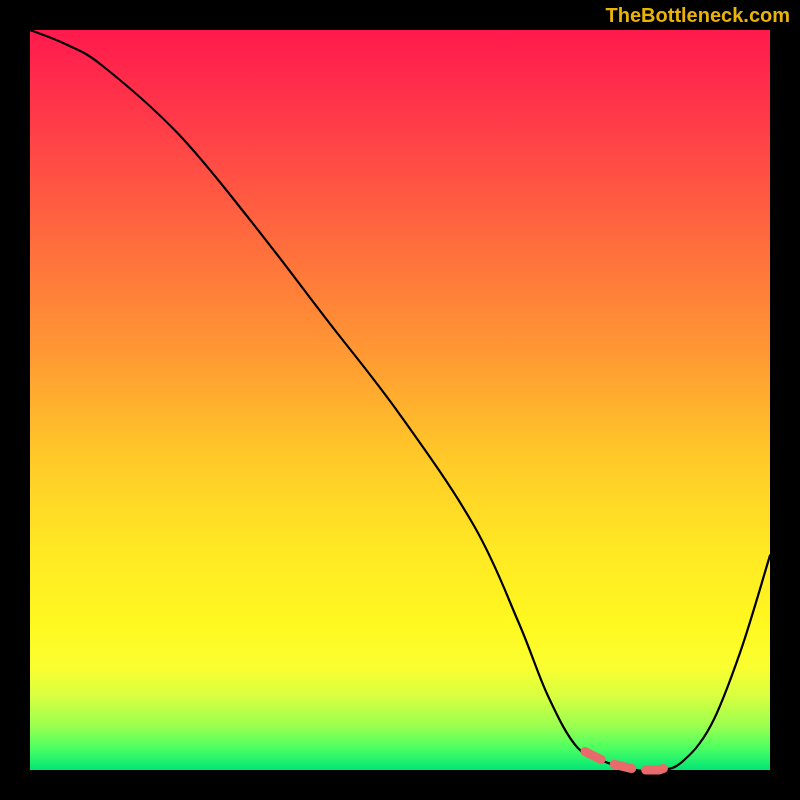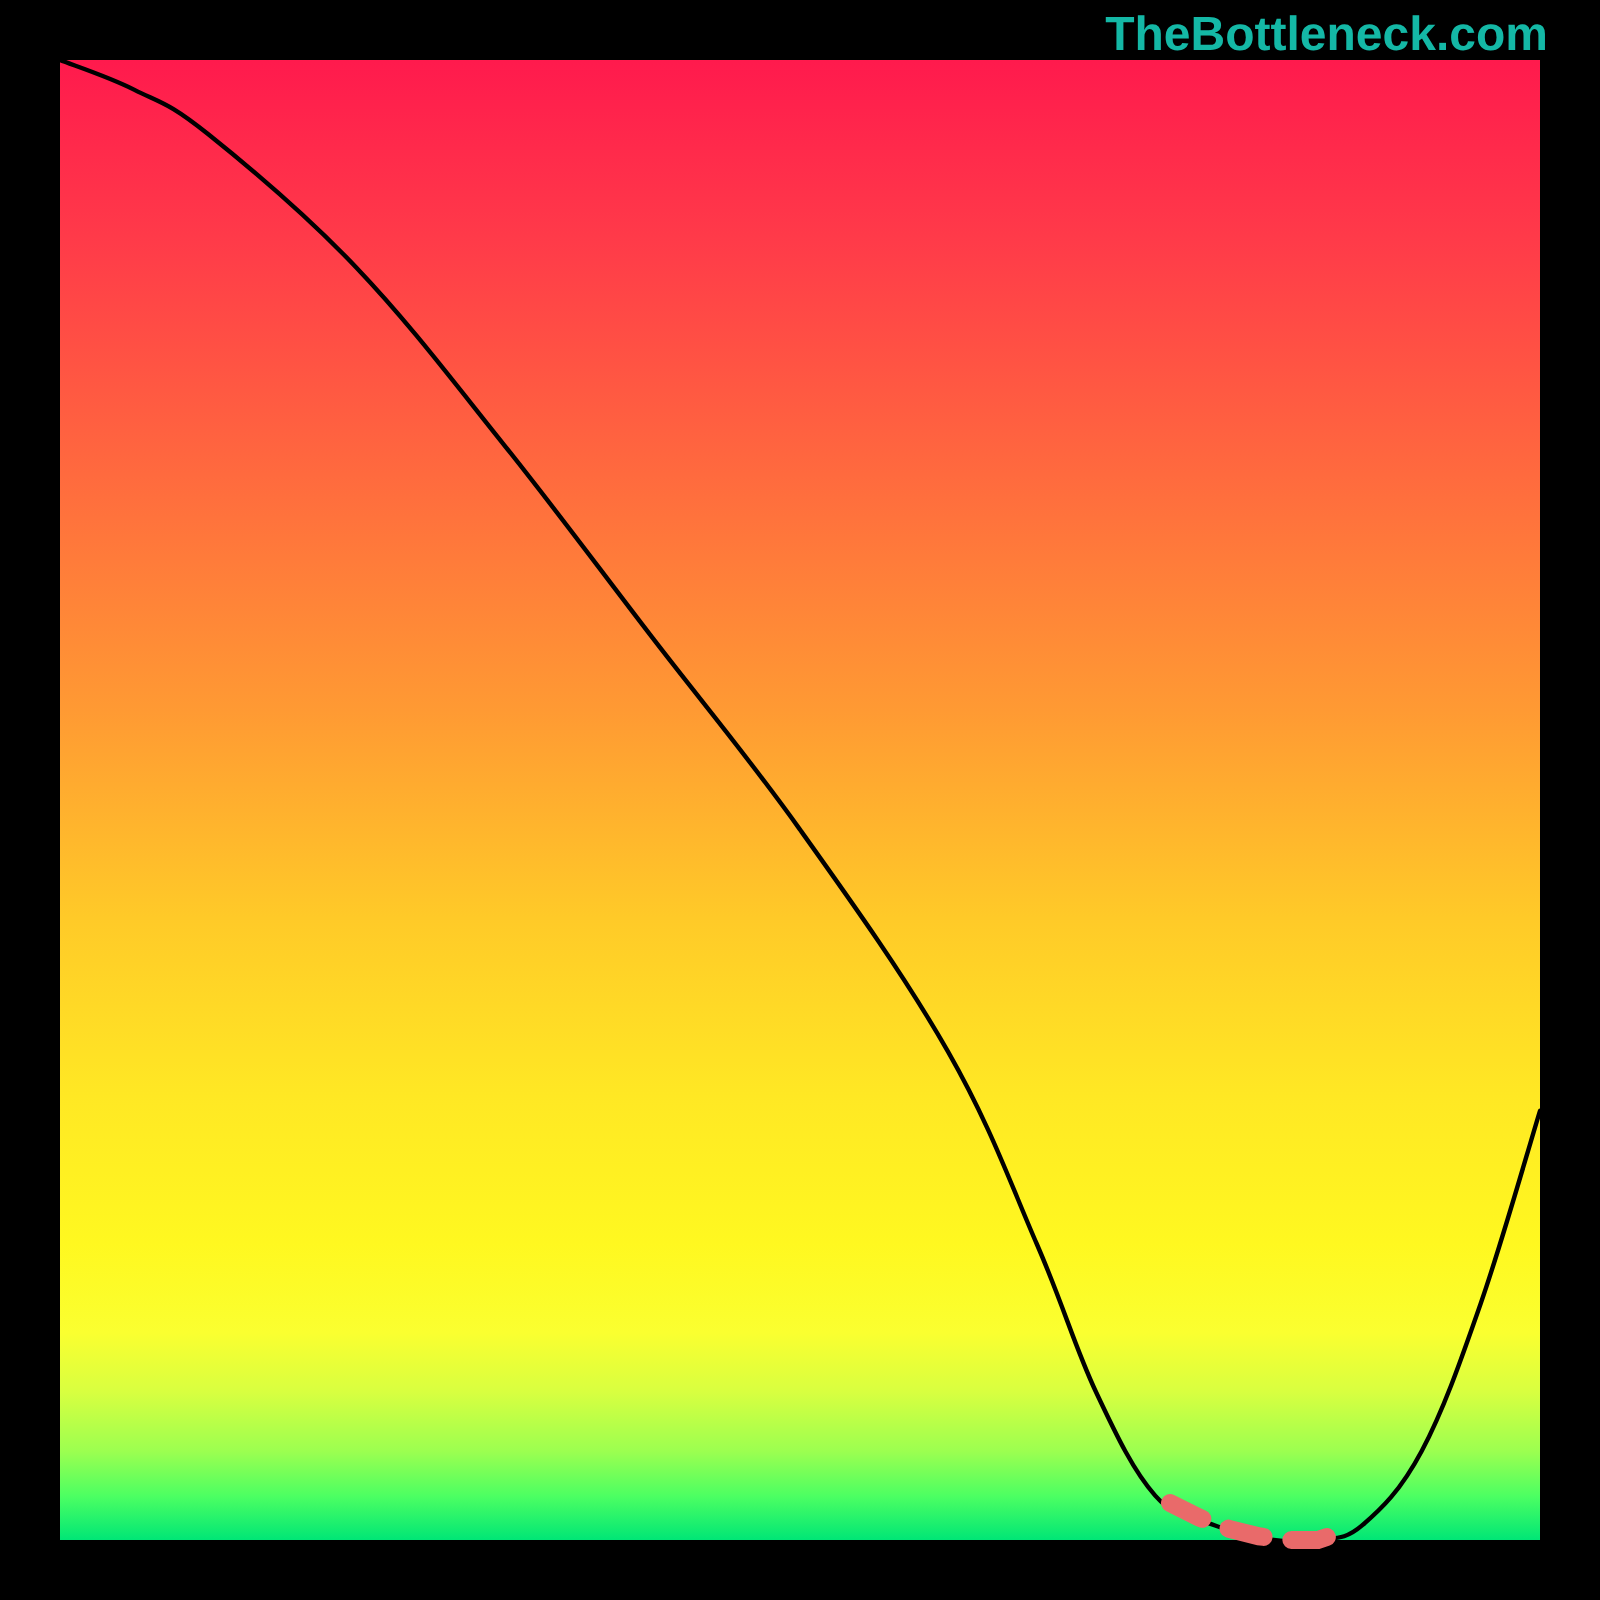--- a/index.html
+++ b/index.html
@@ -11,25 +11,25 @@
     overflow: hidden;
   }
   .container {
     position: relative;
     width: 800px;
     height: 800px;
   }
   .watermark {
     position: absolute;
     top: 4px;
-    right: 26px;
+    right: 10px;
     font-family: Arial, Helvetica, sans-serif;
-    font-size: 24px;
+    font-size: 20px;
     font-weight: 600;
-    color: #14b8a6;
+    color: #eab308;
     letter-spacing: 0px;
     z-index: 10;
   }
   .plot-area {
     position: absolute;
     left: 30px;
     top: 30px;
     width: 740px;
     height: 740px;
     background: linear-gradient(to bottom,

